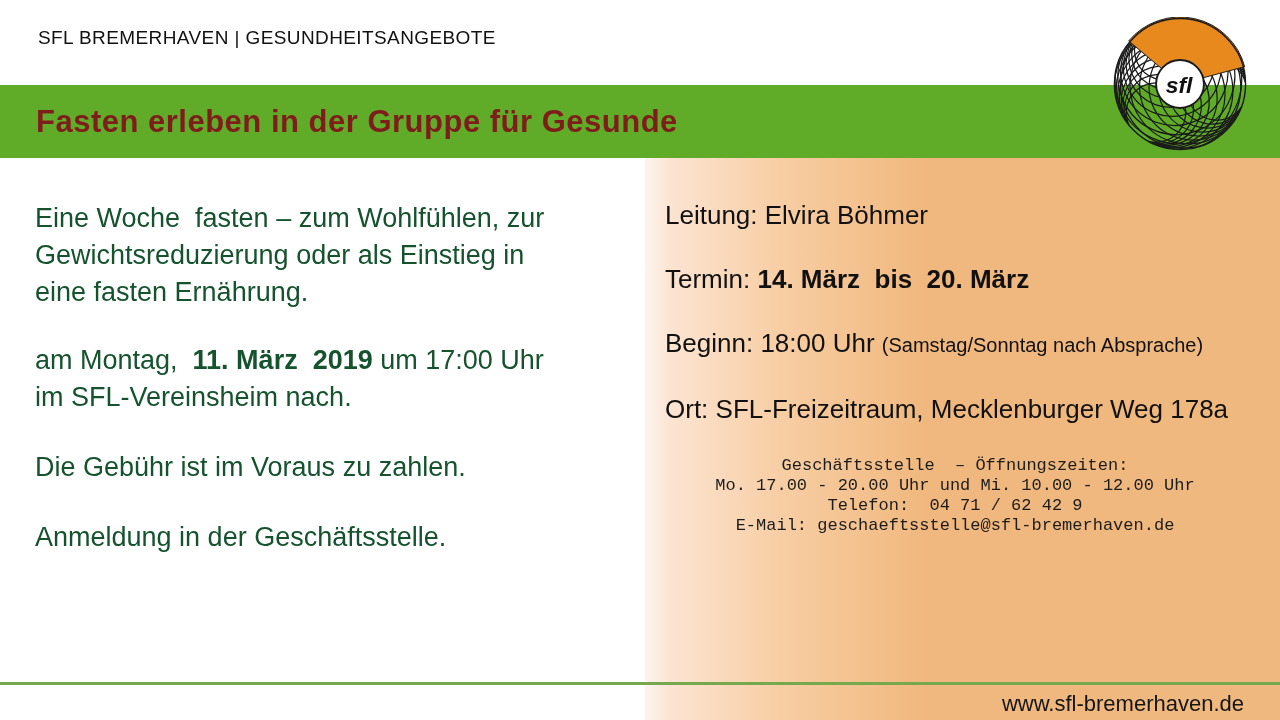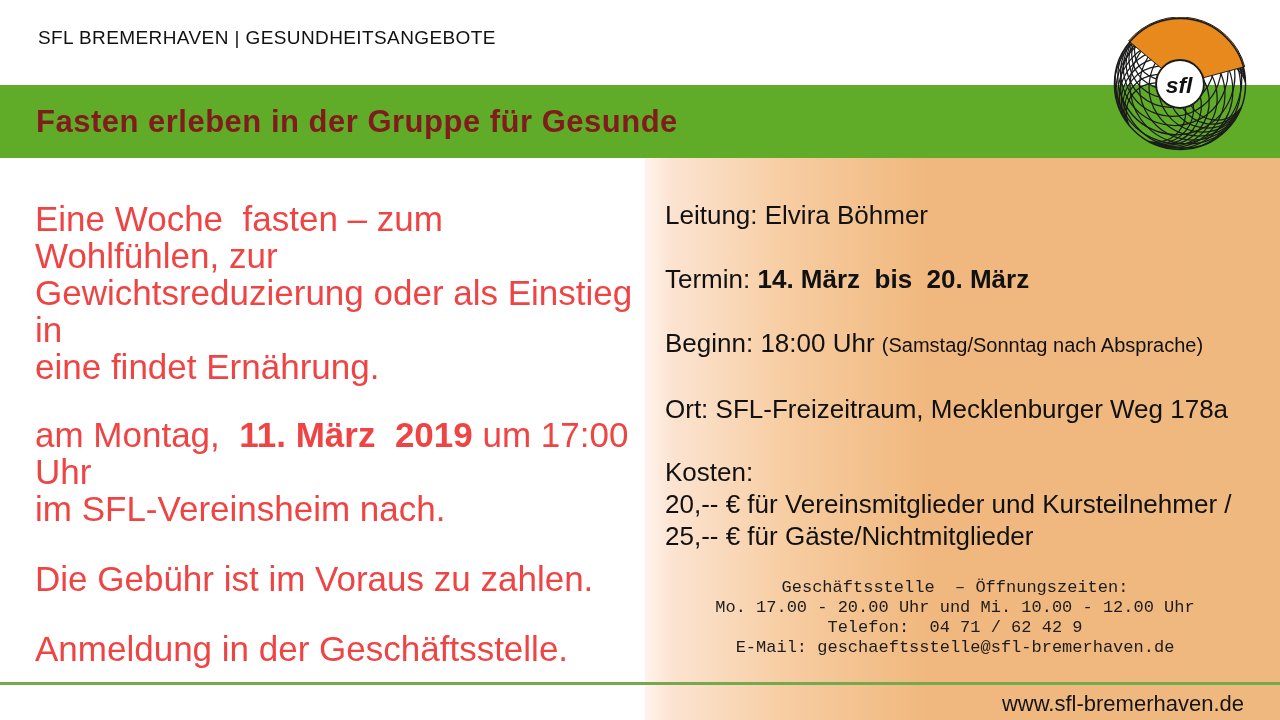--- a/index.html
+++ b/index.html
@@ -43,21 +43,21 @@
   .r-bold  { font-weight:bold; }
   .r-kosten { font-size:26px; line-height:32px; }
   .r-contact {
     margin-top:26px; text-align:center;
     font-size:17px; line-height:20px; color:#1c1c1c;font-family:Liberation Mono, monospace;
   }
 
   
   .left-text {
     position:absolute; left:35px; top:158px; width:600px;
-    font-size:35px; line-height:37px; color:#ef4444;
+    font-size:27px; line-height:37px; color:#14532d;
     padding-top:42px;
   }
   .m29 { margin-top:29px; }
   .m31 { margin-top:31px; }
   .m33 { margin-top:33px; }
   .b { font-weight:bold; }
 
   
   .footer-line {
     position:absolute; left:0; top:682px; width:1280px; height:3px;
@@ -128,39 +128,34 @@
       <text x="-1" y="9" text-anchor="middle" font-size="24" font-weight="bold" font-style="italic" font-family="Liberation Sans, sans-serif" fill="#111">sfl</text>
     </svg>
   </div>
 
   <div class="panel">
     <div class="panel-text">
       <div class="r-item pre">Leitung: Elvira Böhmer</div>
       <div class="r-item"><span class="pre">Termin: </span><span class="r-bold pre">14. März  bis  20. März</span></div>
       <div class="r-item"><span class="pre">Beginn: 18:00 Uhr </span><span class="r-note pre">(Samstag/Sonntag nach Absprache)</span></div>
       <div class="r-item pre">Ort: SFL-Freizeitraum, Mecklenburger Weg 178a</div>
-      <div class="r-kosten">
-        <div class="pre">Kosten:</div>
-        <div class="pre">20,-- € für Vereinsmitglieder und Kursteilnehmer /</div>
-        <div class="pre">25,-- € für Gäste/Nichtmitglieder</div>
-      </div>
       <div class="r-contact">
         <div class="pre">Geschäftsstelle  – Öffnungszeiten:</div>
         <div class="pre">Mo. 17.00 - 20.00 Uhr und Mi. 10.00 - 12.00 Uhr</div>
         <div class="pre">Telefon:  04 71 / 62 42 9</div>
         <div class="pre">E-Mail: geschaeftsstelle@sfl-bremerhaven.de</div>
       </div>
     </div>
   </div>
 
   <div class="left-text">
     <div>
       <div class="pre">Eine Woche  fasten – zum Wohlfühlen, zur</div>
       <div class="pre">Gewichtsreduzierung oder als Einstieg in</div>
-      <div class="pre">eine findet Ernährung.</div>
+      <div class="pre">eine fasten Ernährung.</div>
     </div>
     <div class="m31">
       <div><span class="pre">am Montag,  </span><span class="b pre">11. März  2019</span><span class="pre"> um 17:00 Uhr</span></div>
       <div class="pre">im SFL-Vereinsheim nach.</div>
     </div>
     <div class="m33 pre">Die Gebühr ist im Voraus zu zahlen.</div>
     <div class="m33 pre">Anmeldung in der Geschäftsstelle.</div>
   </div>
 
   <div class="footer-line"></div>

